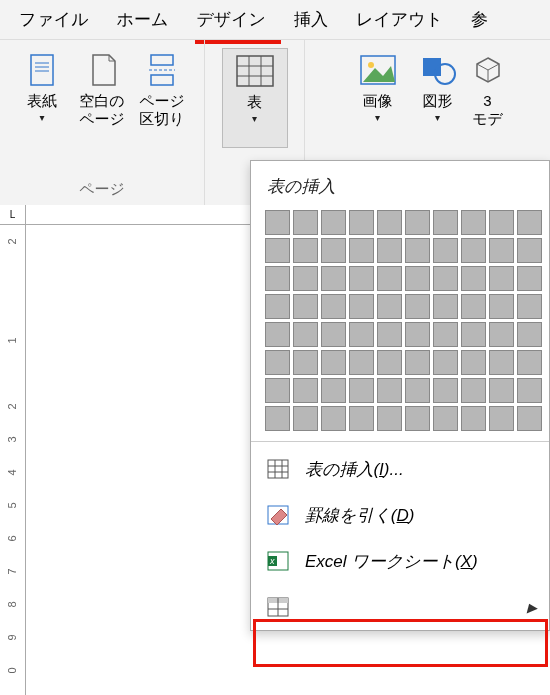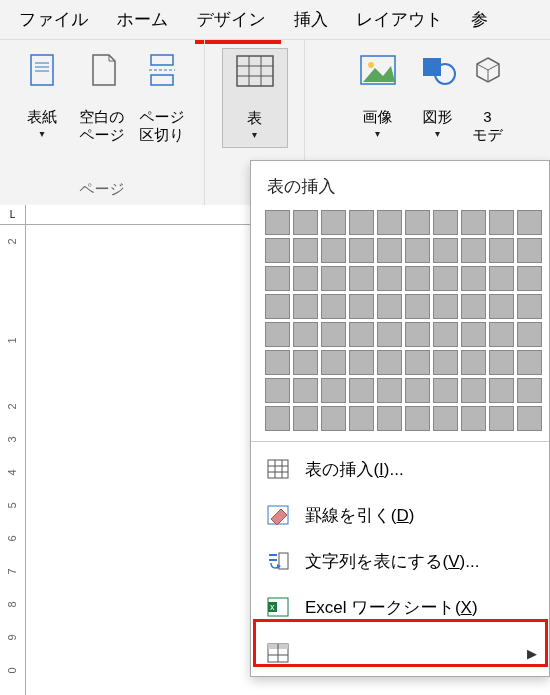--- a/index.html
+++ b/index.html
@@ -10,34 +10,34 @@
   .menubar .tab.active { font-weight: 500; }
   .red-underline { position: absolute; top: 40px; left: 195px; width: 86px; height: 4px; background: #e8160b; }
 
   .ribbon { display: flex; background: #f3f3f3; height: 165px; }
   .group { display: flex; flex-direction: column; align-items: center; border-right: 1px solid #ddd; position: relative; }
   .group-items { display: flex; padding: 8px 4px 0 4px; }
   .group-label { font-size: 15px; color: #666; position: absolute; bottom: 6px; }
 
   .rbtn { display: flex; flex-direction: column; align-items: center; width: 60px; padding-top: 4px; cursor: pointer; }
   .rbtn .ico { width: 40px; height: 36px; display: flex; align-items: center; justify-content: center; }
-  .rbtn .lbl { font-size: 15px; text-align: center; line-height: 18px; margin-top: 20px; }
+  .rbtn .lbl { font-size: 15px; text-align: center; line-height: 18px; margin-top: 4px; }
   .rbtn .caret { font-size: 10px; margin-top: 2px; color: #222; }
 
   .rbtn.big { width: 66px; }
   .rbtn.table-btn { background: #e5e5e5; border: 1px solid #bbb; margin: 2px; }
 
   .doc-area { position: absolute; top: 205px; left: 0; width: 550px; height: 490px; background: #fff; display: flex; }
   .ruler-corner { width: 26px; height: 20px; background: #fff; border-right: 1px solid #aaa; border-bottom: 1px solid #aaa; }
   .ruler-top { height: 20px; background: #fff; border-bottom: 1px solid #aaa; flex: 1; }
   .ruler-left { width: 26px; background: #fff; border-right: 1px solid #aaa; position: absolute; top: 20px; left: 0; bottom: 0; }
   .ruler-left .tick { height: 33px; border-bottom: 1px solid #888; display:flex; align-items:center; justify-content:center; font-size:11px; color:#666; transform: rotate(-90deg); }
   .page { position: absolute; top: 20px; left: 26px; right: 0; bottom: 0; background: #fff; }
 
-  .dropdown { position: absolute; top: 160px; left: 250px; width: 300px; background: #fff; border: 1px solid #aaa; box-shadow: 0 4px 10px rgba(0,0,0,0.2); padding-bottom: 0; z-index: 10; }
+  .dropdown { position: absolute; top: 160px; left: 250px; width: 300px; background: #fff; border: 1px solid #aaa; box-shadow: 0 4px 10px rgba(0,0,0,0.2); padding-bottom: 0; z-index: 10; font-style: italic; }
   .dd-title { font-size: 17px; padding: 14px 16px 10px 16px; color: #222; }
   .grid-wrap { padding: 2px 12px 8px 14px; }
   .cell-grid { display: grid; grid-template-columns: repeat(10, 25px); grid-auto-rows: 25px; gap: 3px; }
   .cell-grid div { background: #b7b7b7; border: 1px solid #888; }
   .sep { height: 1px; background: #ccc; margin: 2px 0 4px 0; }
   .dd-item { display: flex; align-items: center; height: 46px; padding: 0 32px 0 14px; font-size: 17px; cursor: pointer; position: relative; }
   .dd-item .ii { width: 26px; height: 22px; margin-right: 14px; display: inline-flex; align-items: center; justify-content: center; }
   .dd-item .txt u { text-decoration: underline; }
   .dd-item .arrow { position: absolute; right: 12px; font-size: 13px; color: #333; }
   .red-box { position: absolute; border: 3px solid #e8160b; pointer-events: none; }
@@ -281,32 +281,20 @@
   <div class="dd-item">
     <span class="ii">
       <svg width="22" height="20">
           <rect x="1" y="1" width="20" height="18" fill="none" stroke="#3377cc"></rect>
           <path d="M14 4 L20 10 L10 20 L4 14 Z" fill="#d88" stroke="#a55"></path>
         </svg>
     </span>
     <span class="txt"><span>罫線を引く(</span><u>D</u><span>)</span></span>
   </div>
 
-  <div class="dd-item">
-    <span class="ii">
-      <svg width="22" height="20">
-          <line x1="2" y1="4" x2="10" y2="4" stroke="#3377cc" stroke-width="2"></line>
-          <line x1="2" y1="9" x2="10" y2="9" stroke="#3377cc" stroke-width="2"></line>
-          <rect x="12" y="2" width="9" height="16" fill="none" stroke="#555"></rect>
-          <path d="M4 12 C 4 18 10 18 12 15" fill="none" stroke="#3377cc" stroke-width="1.5"></path>
-          <path d="M10 13 L14 15 L10 18 Z" fill="#3377cc"></path>
-        </svg>
-    </span>
-    <span class="txt"><span>文字列を表にする(</span><u>V</u><span>)...</span></span>
-  </div>
 
   <div class="dd-item">
     <span class="ii">
       <svg width="22" height="20">
           <rect x="1" y="1" width="20" height="18" fill="none" stroke="#1a7a3e"></rect>
           <rect x="1" y="5" width="9" height="10" fill="#1a7a3e"></rect>
           <text x="3" y="13" font-size="9" fill="#fff">x</text>
         </svg>
     </span>
     <span class="txt"><span>Excel ワークシート(</span><u>X</u><span>)</span></span>

